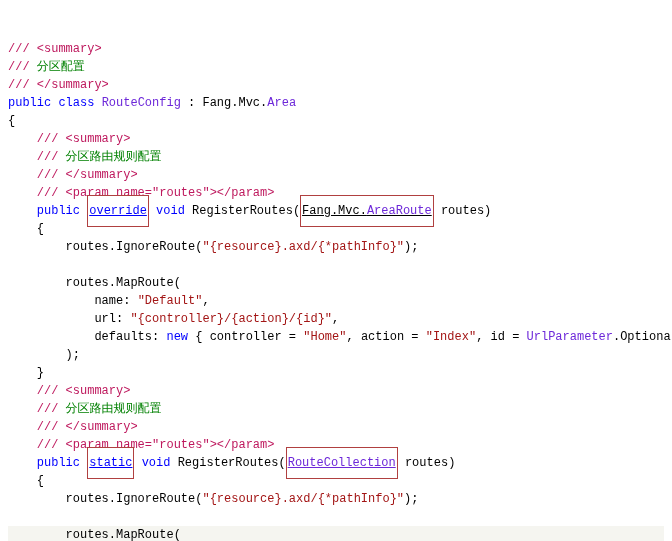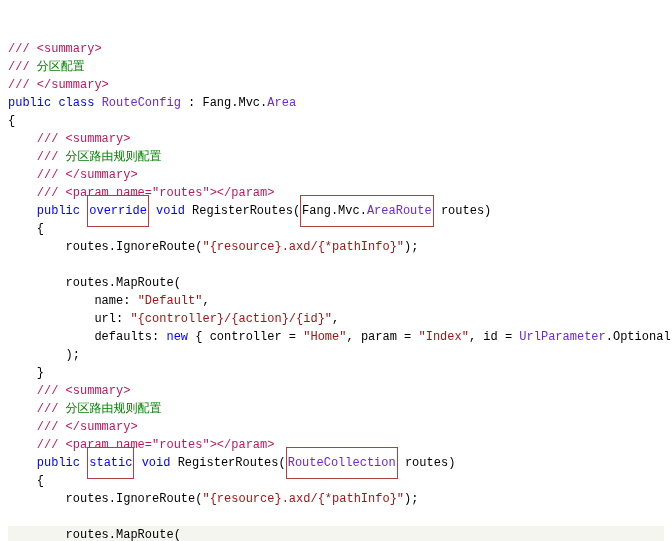--- a/index.html
+++ b/index.html
@@ -11,21 +11,21 @@
     background: #fff;
     color: #000;
     white-space: pre;
     overflow-x: auto;
   }
   .c-gray { color: #be185d; }
   .c-green { color: #008000; text-align: center; }
   .c-blue { color: #0000ff; text-align: right; }
   .c-type { color: #6d28d9; }
   .c-str { color: #a31515; }
-  .box { border: 1px solid #b04040; padding: 8px 1px; }
+  .box { border: 1px solid #b04040; padding: 8px 1px; text-decoration: underline; }
   .hl-line { background: #f5f5f0; display: inline-block; width: 100%; }
 </style>
 </head>
 <body>
 
 <div><span><span class="c-gray">/// &lt;summary&gt;</span></span>
 <span><span class="c-gray">/// </span><span class="c-green">分区配置</span></span>
 <span><span class="c-gray">/// &lt;/summary&gt;</span></span>
 <span><span class="c-blue">public</span><span> </span><span class="c-blue">class</span><span> </span><span class="c-type">RouteConfig</span><span> : Fang.Mvc.</span><span class="c-type">Area</span></span>
 <span><span>{</span></span>
@@ -33,21 +33,21 @@
 <span><span class="c-gray">    /// </span><span class="c-green">分区路由规则配置</span></span>
 <span><span class="c-gray">    /// &lt;/summary&gt;</span></span>
 <span><span class="c-gray">    /// &lt;param name="routes"&gt;&lt;/param&gt;</span></span>
 <span><span>    </span><span class="c-blue">public</span><span> </span><span class="c-blue box">override</span><span> </span><span class="c-blue">void</span><span> RegisterRoutes(</span><span class="box"><span>Fang.Mvc.</span><span class="c-type">AreaRoute</span></span><span> routes)</span></span>
 <span><span>    {</span></span>
 <span><span>        routes.IgnoreRoute(</span><span class="c-str">"{resource}.axd/{*pathInfo}"</span><span>);</span></span>
 <span><span></span></span>
 <span><span>        routes.MapRoute(</span></span>
 <span><span>            name: </span><span class="c-str">"Default"</span><span>,</span></span>
 <span><span>            url: </span><span class="c-str">"{controller}/{action}/{id}"</span><span>,</span></span>
-<span><span>            defaults: </span><span class="c-blue">new</span><span> { controller = </span><span class="c-str">"Home"</span><span>, param = </span><span class="c-str">"Index"</span><span>, id = </span><span class="c-type">UrlParameter</span><span>.Optional }</span></span>
+<span><span>            defaults: </span><span class="c-blue">new</span><span> { controller = </span><span class="c-str">"Home"</span><span>, action = </span><span class="c-str">"Index"</span><span>, id = </span><span class="c-type">UrlParameter</span><span>.Optional }</span></span>
 <span><span>        );</span></span>
 <span><span>    }</span></span>
 <span><span class="c-gray">    /// &lt;summary&gt;</span></span>
 <span><span class="c-gray">    /// </span><span class="c-green">分区路由规则配置</span></span>
 <span><span class="c-gray">    /// &lt;/summary&gt;</span></span>
 <span><span class="c-gray">    /// &lt;param name="routes"&gt;&lt;/param&gt;</span></span>
 <span><span>    </span><span class="c-blue">public</span><span> </span><span class="c-blue box">static</span><span> </span><span class="c-blue">void</span><span> RegisterRoutes(</span><span class="c-type box">RouteCollection</span><span> routes)</span></span>
 <span><span>    {</span></span>
 <span><span>        routes.IgnoreRoute(</span><span class="c-str">"{resource}.axd/{*pathInfo}"</span><span>);</span></span>
 <span class="hl-line"><span></span></span>

